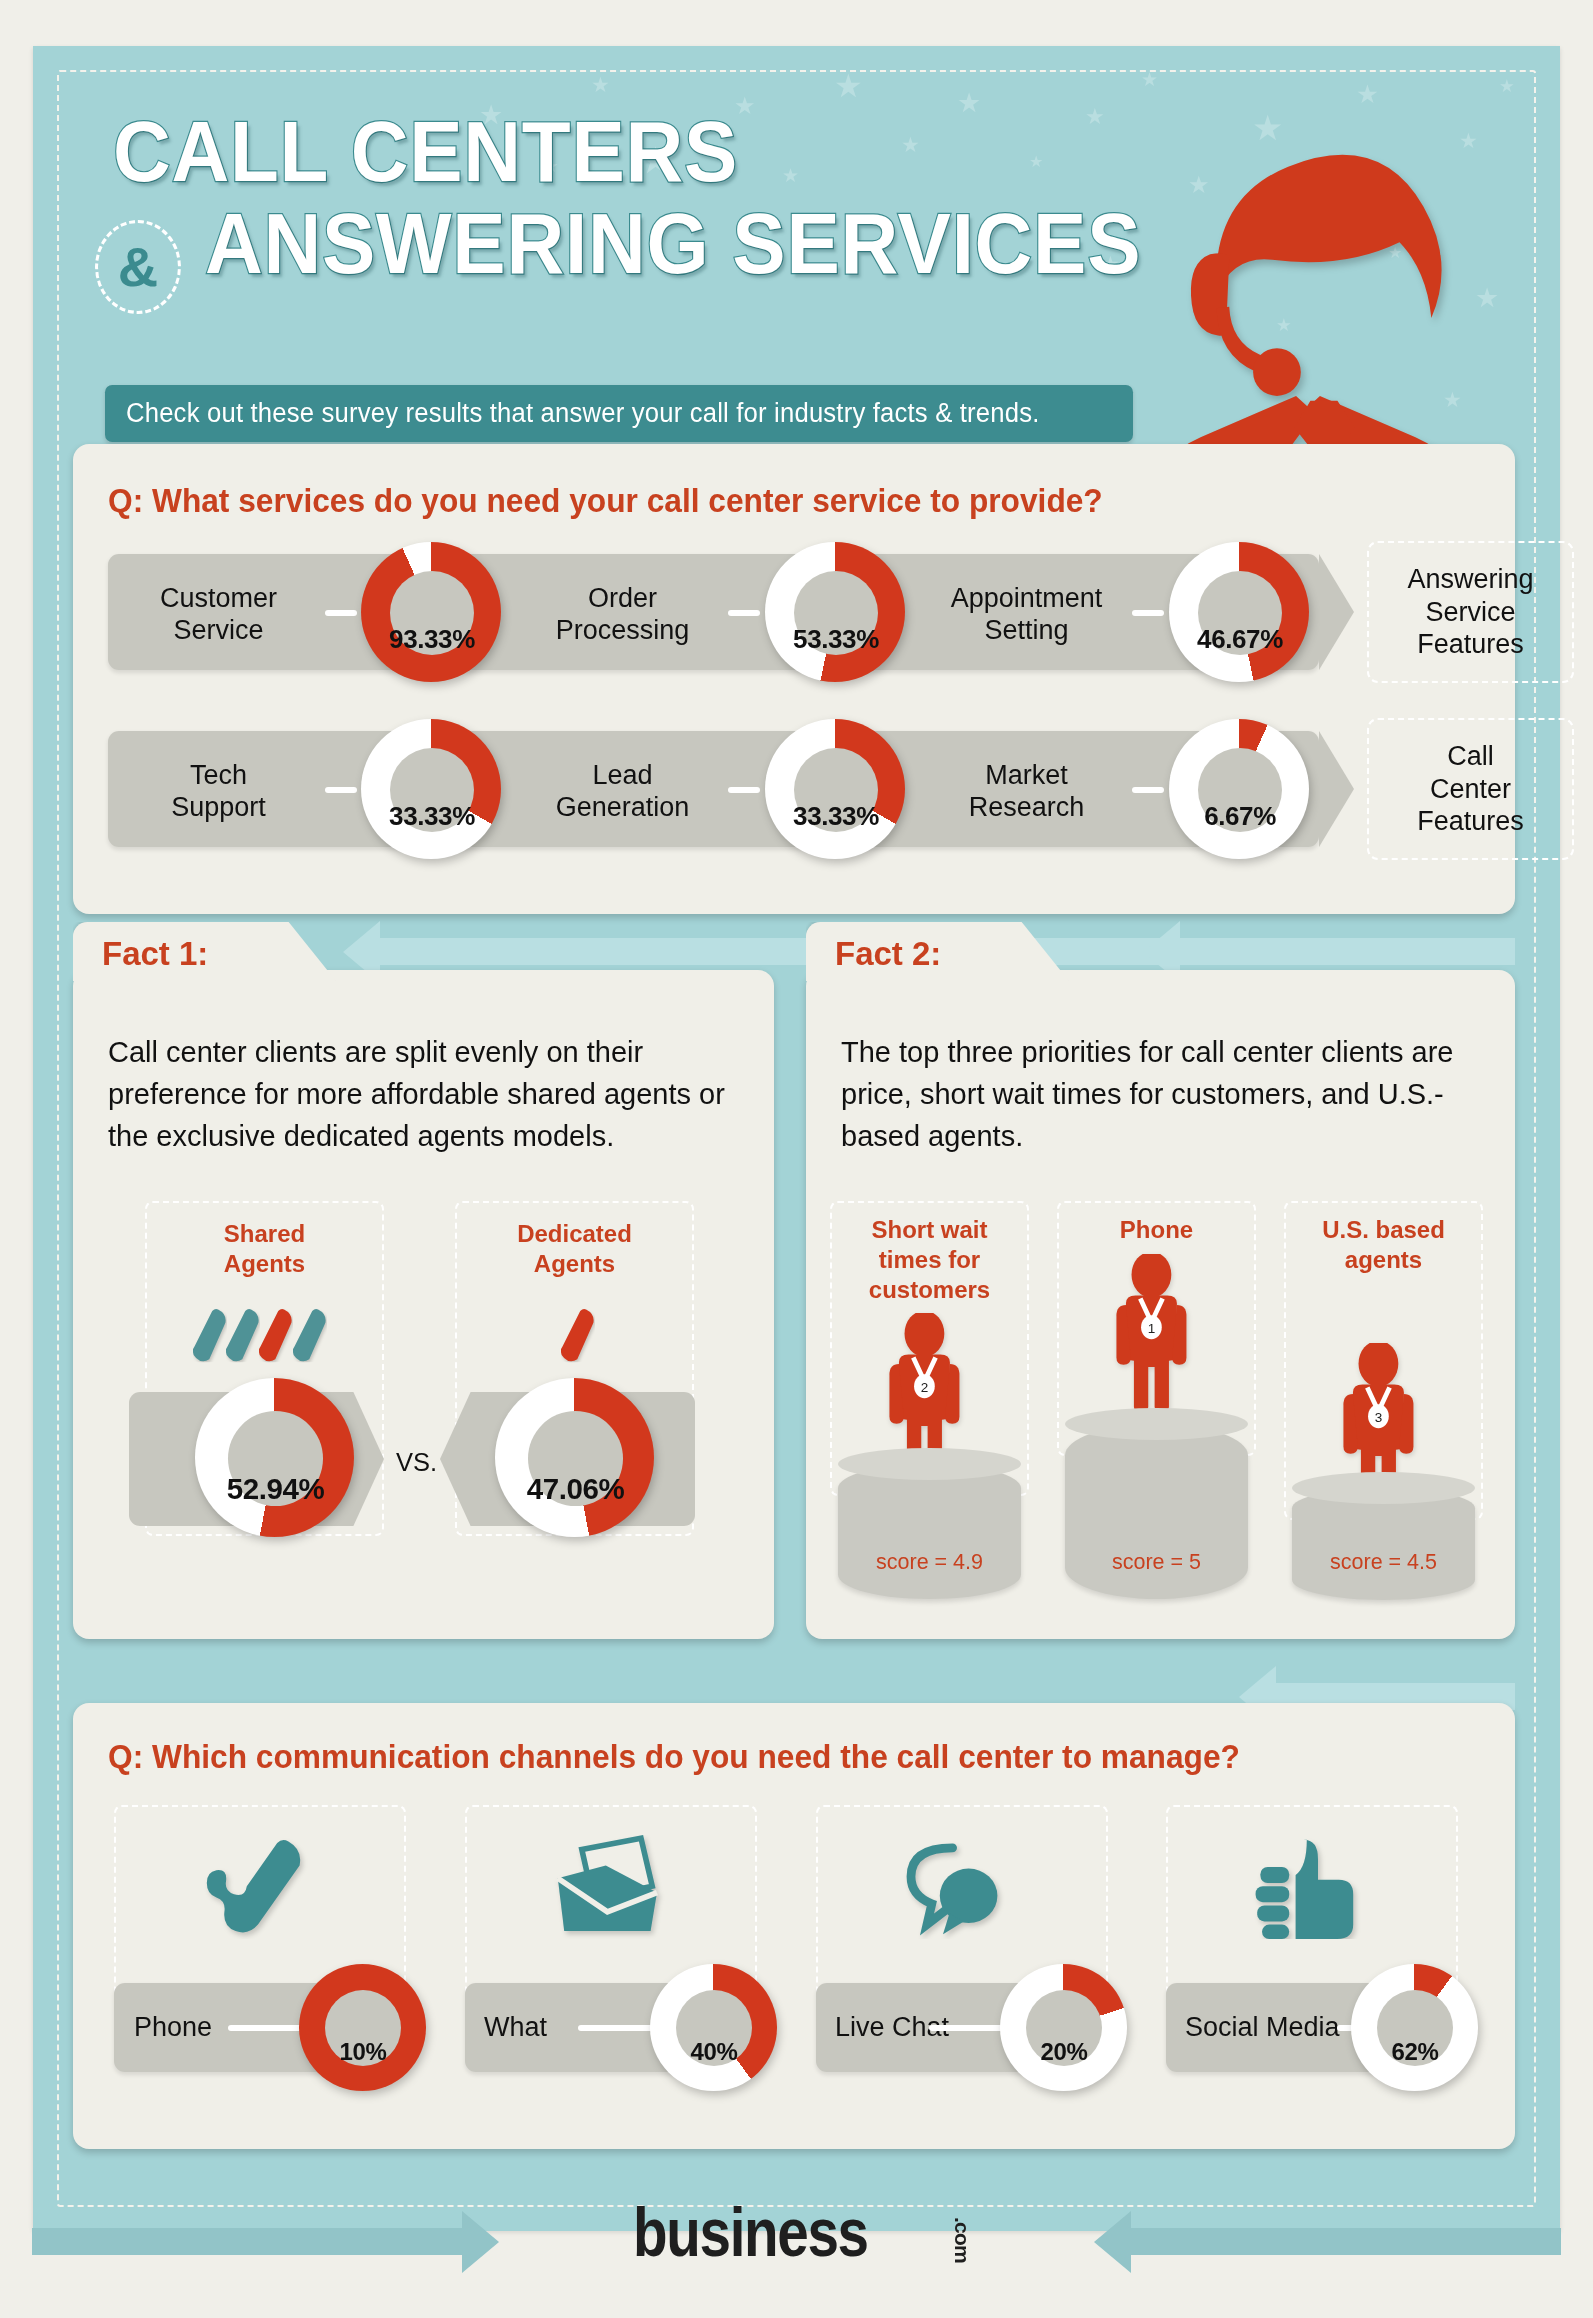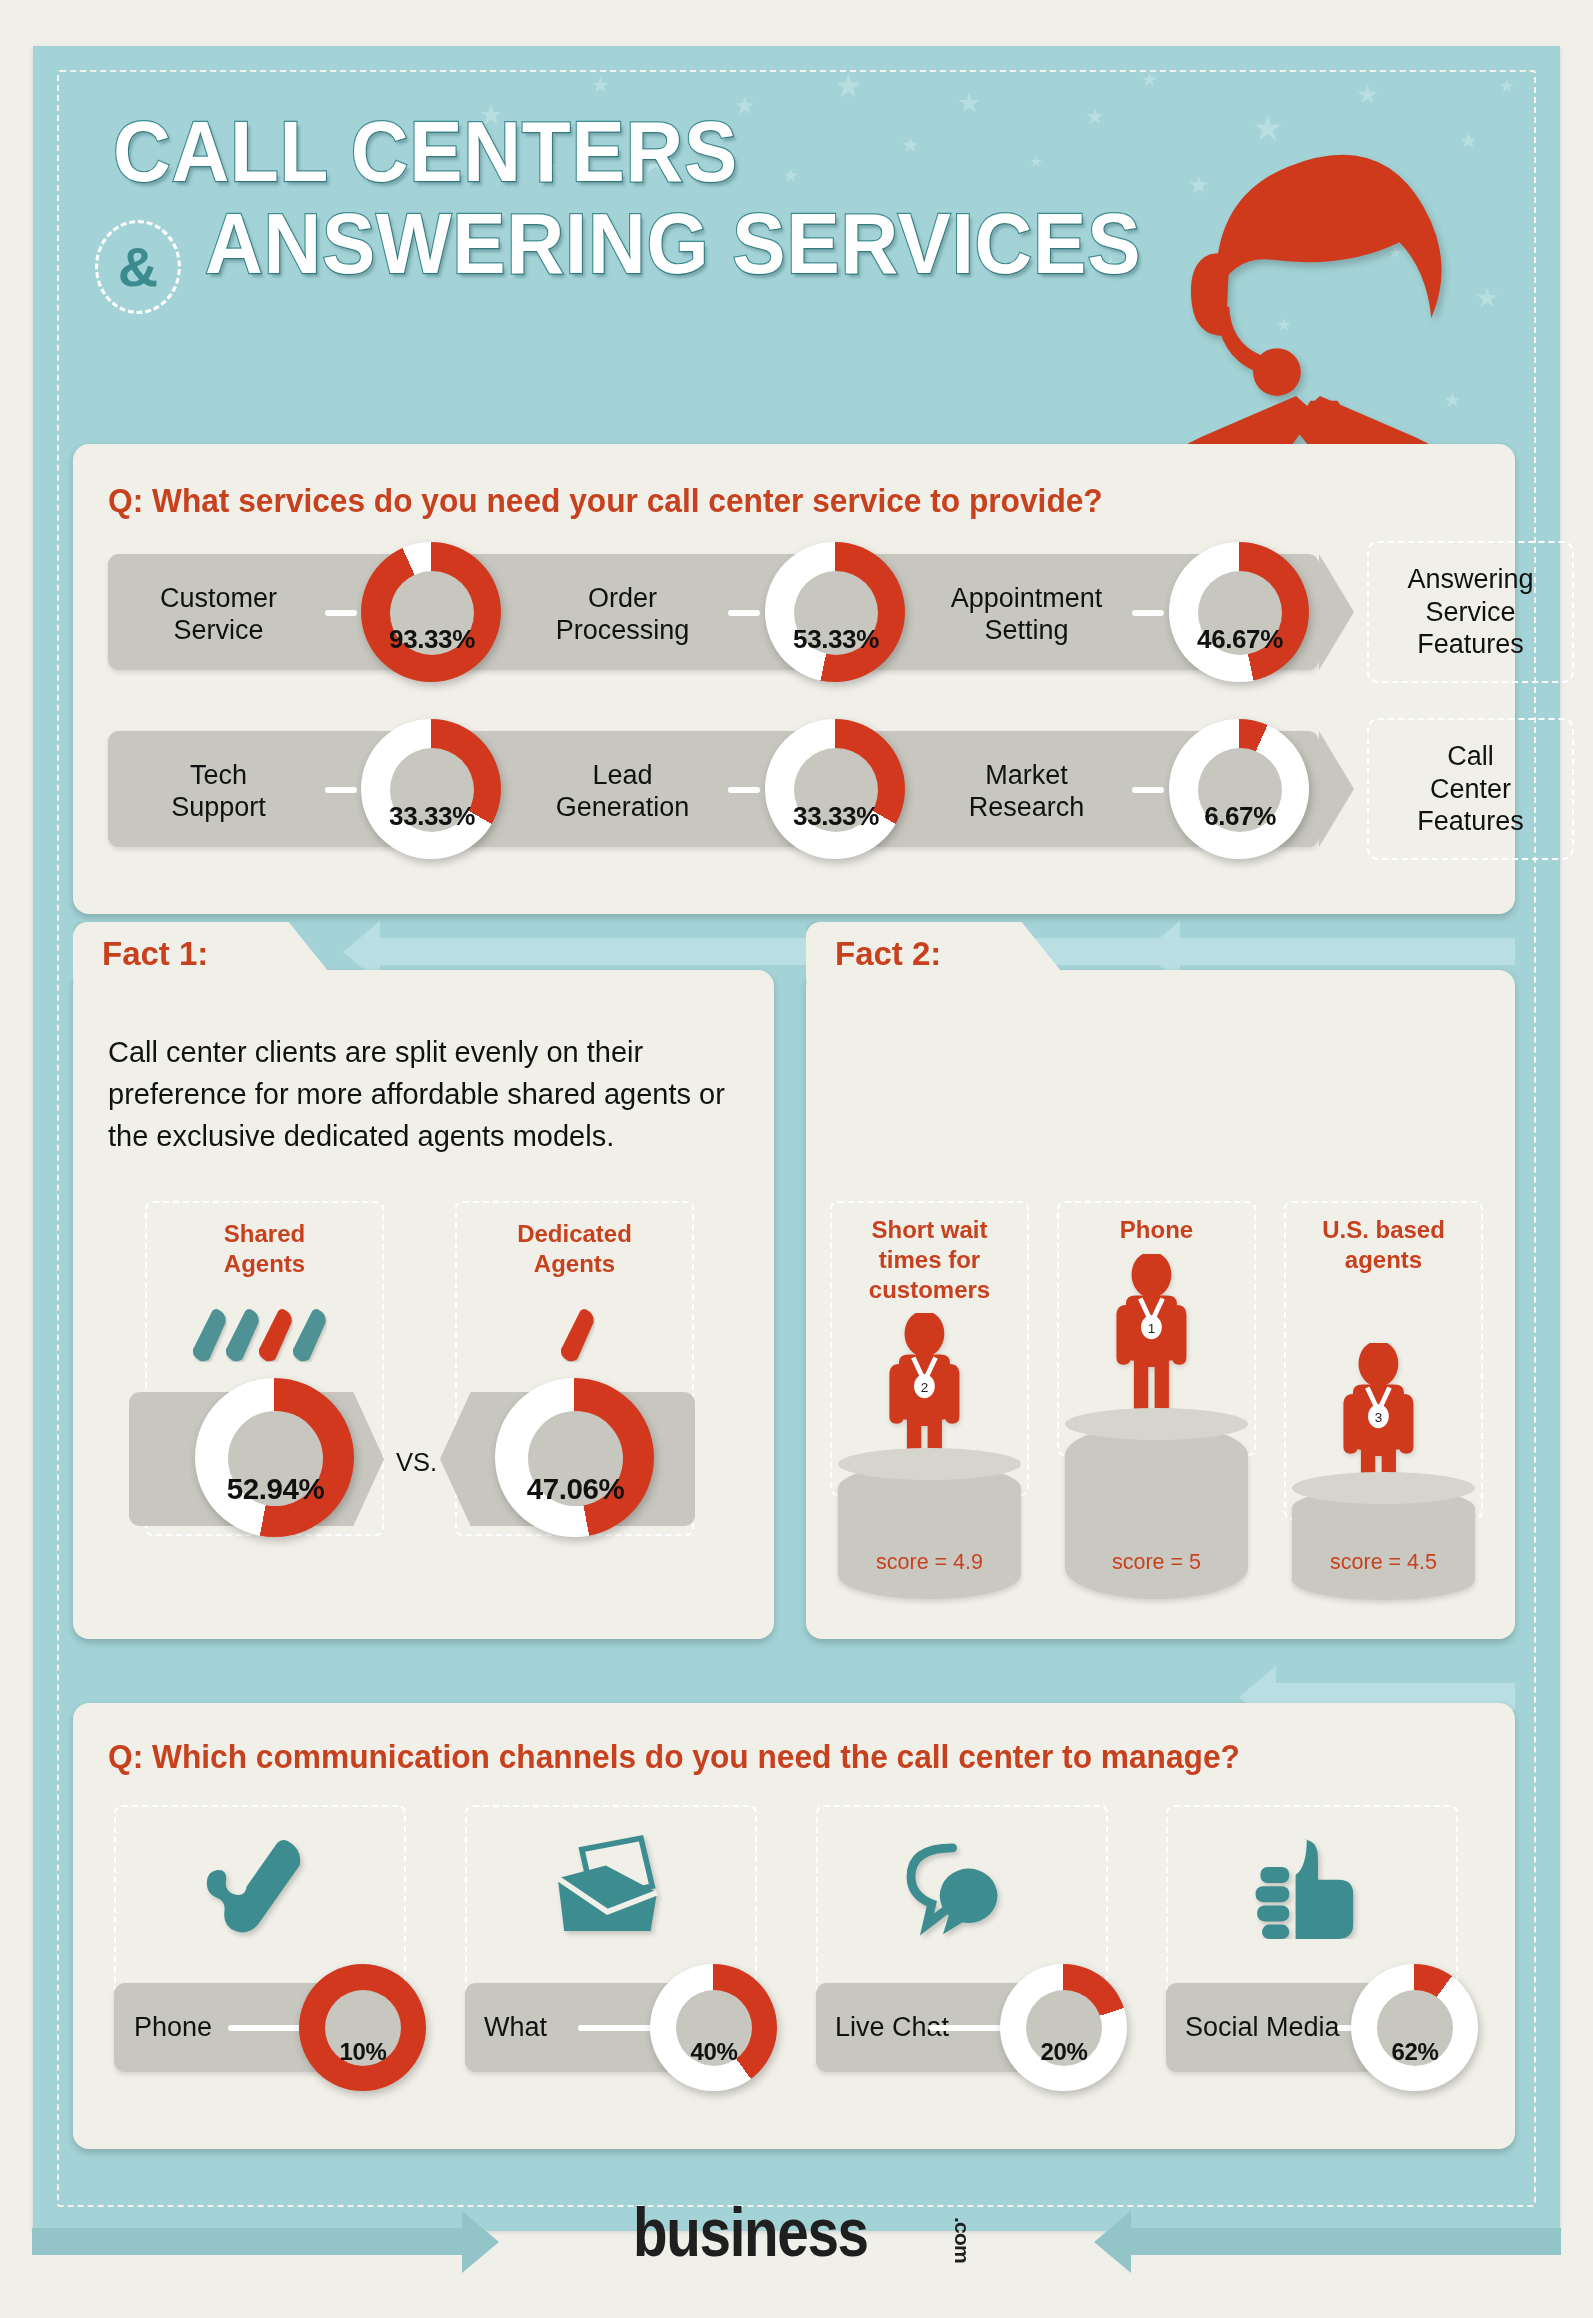--- a/index.html
+++ b/index.html
@@ -159,20 +159,23 @@
         <div class="star" style="left: 1068px; top: 207px; font-size: 21px;">★</div>
         <div class="star" style="left: 1291px; top: 374px; font-size: 24px;">★</div>
       </div>
       <div class="title-wrap">
         <div class="bigtitle l1">CALL CENTERS</div>
         <div class="bigtitle l2">ANSWERING SERVICES</div>
       </div>
       <div class="amp-circle">
         <span>&amp;</span>
       </div>
+      <div class="subbar" style="width: 1028px;">
+        <span>Check out these survey results that answer your call for industry facts &amp; trends.</span>
+      </div>
       <div class="operator"><svg viewBox="0 0 470 520" width="374" height="414">
           <g fill="#cf3a1c" style="filter:drop-shadow(4px 6px 5px rgba(0,0,0,.2))">
             <path d="M120 250 q-8 -120 90 -160 q115 -46 170 50 q40 70 10 140 q-6 -60 -40 -95 q-70 34 -160 22 q-48 -6 -70 43z"></path>
             <path d="M112 200 q-26 10 -24 52 q2 46 34 50 q8 2 10 -6 l4 -90 q0 -10 -24 -6z"></path>
             <path d="M120 268 q2 60 50 80 q10 4 12 -8 q2 -10 -8 -14 q-36 -16 -38 -60 z"></path>
             <circle cx="196" cy="348" r="30"></circle>
             <path d="M220 378 l-120 52 q-78 34 -92 132 l-8 68 l250 0 l0 -150 l-40 -34 l34 -46 z"></path>
             <path d="M290 378 l120 52 q78 34 92 132 l8 68 l-250 0 l0 -150 l40 -34 l-34 -46 z" transform="translate(-40,0)"></path>
             <path d="M238 384 l34 0 l22 34 l-22 28 l20 122 l-36 28 l-36 -28 l20 -122 l-22 -28 z"></path>
           </g>
@@ -275,20 +278,21 @@
           <div class="hole" style="left: 33px; top: 33px; width: 95px; height: 95px; background: rgb(199, 199, 191);">
             <b style="font-size: 29.5px;">47.06%</b>
           </div>
         </div>
         <div class="vs" style="left: 323px; top: 478px;">VS.</div>
       </div>
       <div class="tab" style="left: 40px; top: 876px; width: 263px; height: 59px; clip-path: polygon(0px 0px, 82% 0px, 100% 100%, 0px 100%); border-radius: 14.3px 0px 0px;"></div>
       <div class="fact-label" style="left: 69px; top: 889px;">Fact 1:</div>
       <div class="arrow-left" style="left: 1147px; top: 892px; width: 335px;"></div>
       <div class="panel" style="left: 773px; top: 924px; width: 709px; height: 669px;">
+        <div class="fact-body" style="left: 35px; top: 61px; width: 645px;">The top three priorities for call center clients are price, short wait times for customers, and U.S.-based agents.</div>
         <div class="mini-dash" style="left: 24px; top: 231px; width: 199px; height: 295px;"></div>
         <div class="mini-head" style="left: 24px; top: 245px; width: 199px;"><span>Short wait<br>times for<br>customers</span></div>
         <div style="position: absolute; left: 72px; top: 343px; filter: drop-shadow(rgba(0, 0, 0, 0.15) 1.6px 2.4px 2.4px);"><svg width="104" height="156" viewBox="0 0 130 196">
             <g fill="#cf3a1c">
               <ellipse cx="58" cy="26" rx="25" ry="29"></ellipse>
               <path d="M26 62 q0 -10 12 -10 l40 0 q12 0 12 10 l0 64 q0 8 -10 8 l0 58 q0 6 -9 6 q-9 0 -9 -6 l0 -50 l-8 0 l0 50 q0 6 -9 6 q-9 0 -9 -6 l0 -58 q-10 0 -10 -8 z"></path>
               <path d="M26 64 q-12 0 -12 14 l0 52 q0 9 9 9 q9 0 9 -9 z"></path>
               <path d="M90 64 q12 0 12 14 l0 52 q0 9 -9 9 q-9 0 -9 -9 z"></path>
             </g>
             <path d="M44 56 L58 86 L72 56" stroke="#ffffff" stroke-width="6" fill="none"></path>

